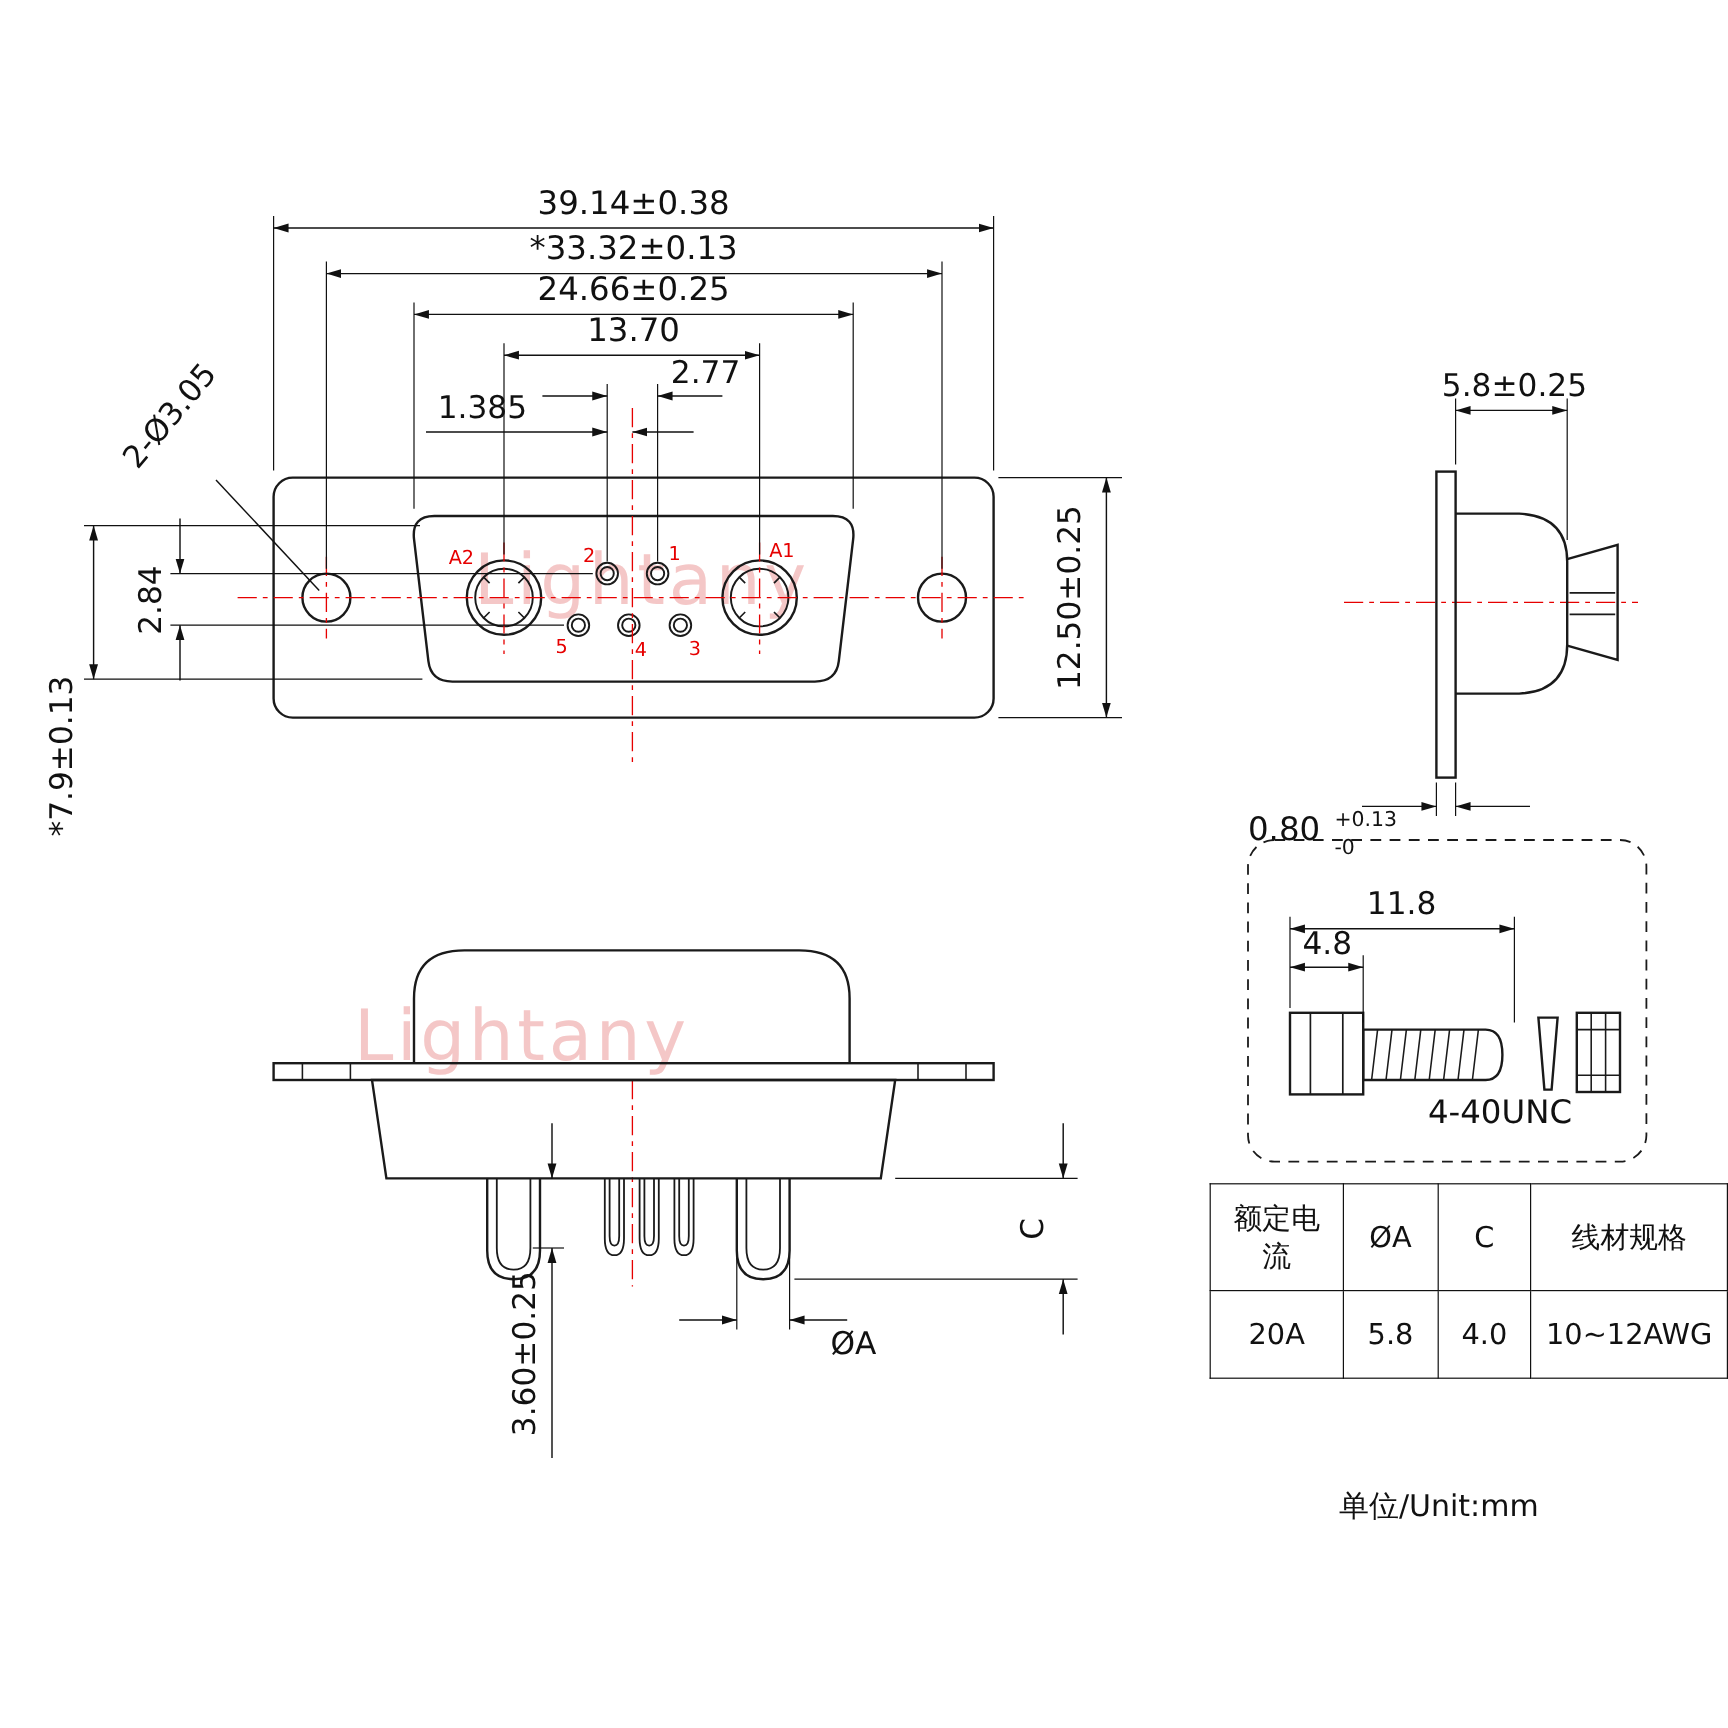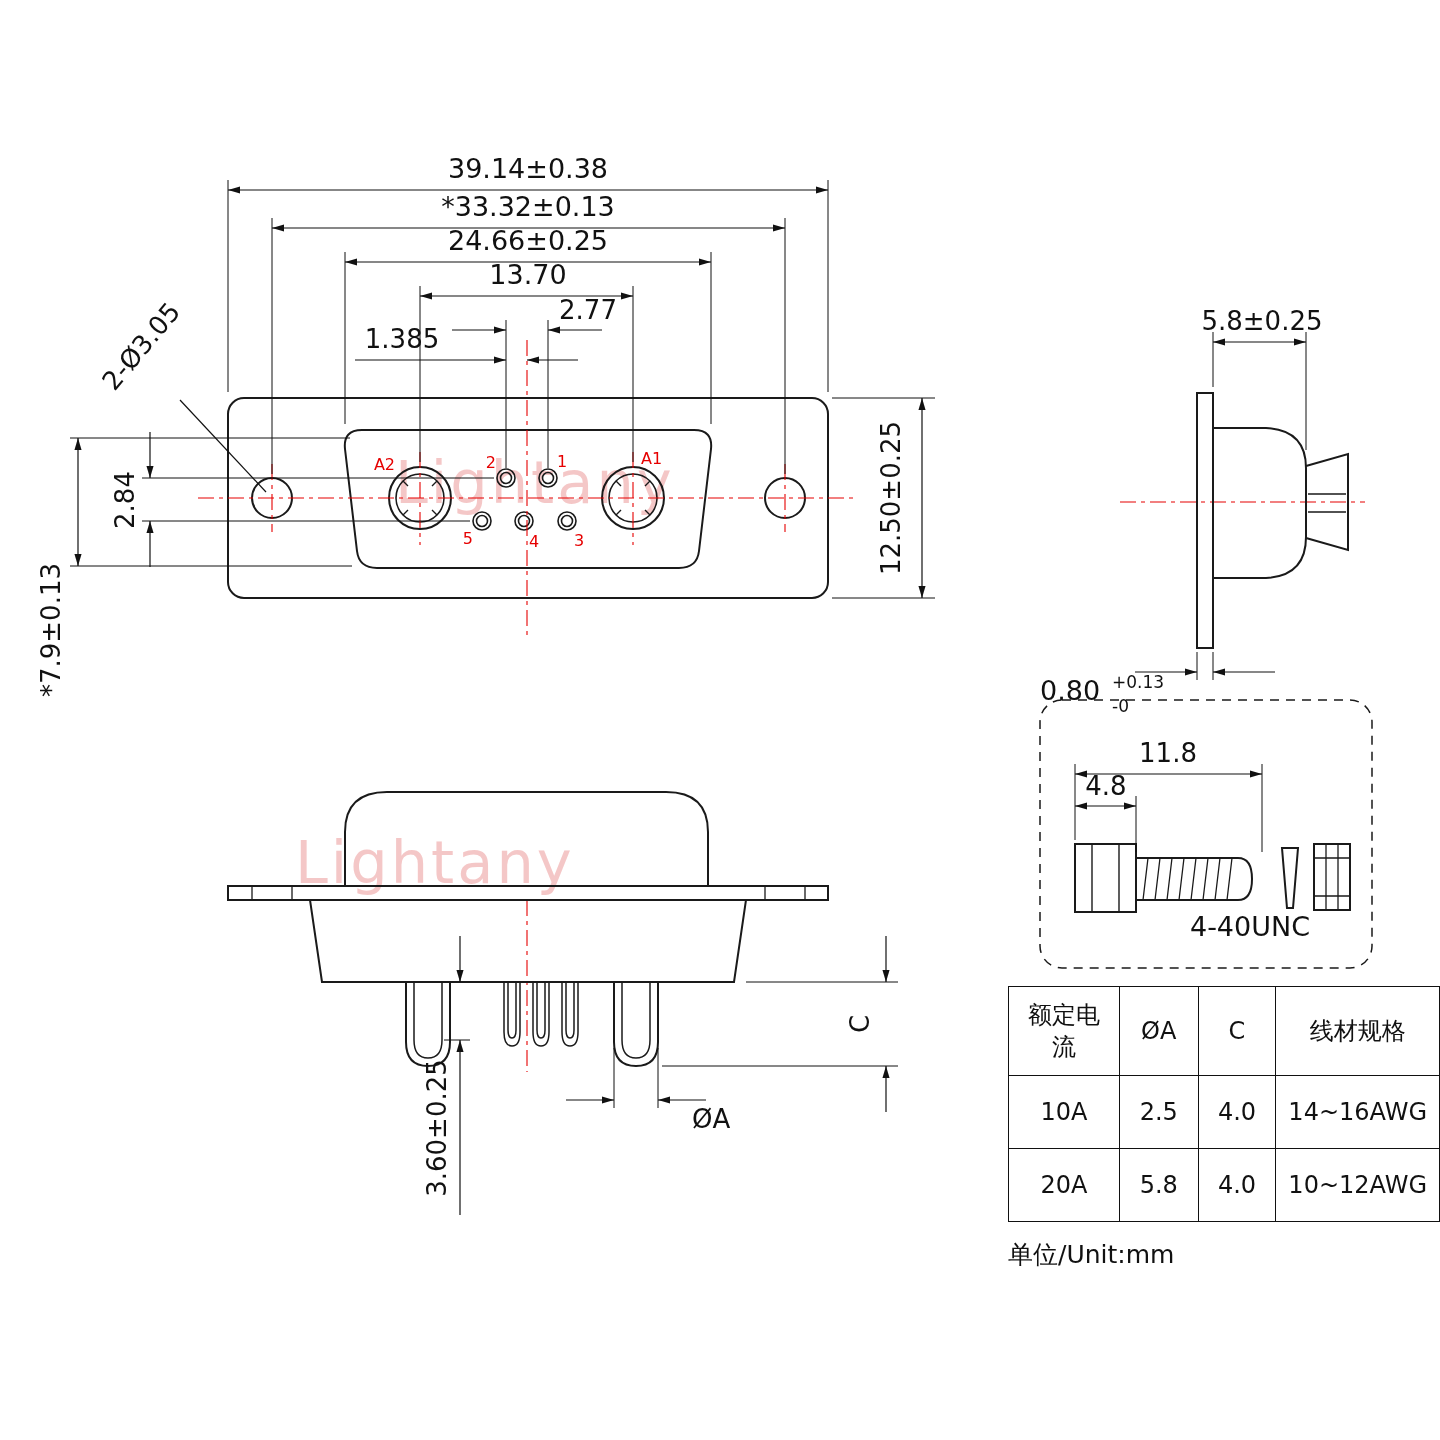--- a/index.html
+++ b/index.html
@@ -10,21 +10,21 @@
   svg{position:absolute;left:0;top:0;}
   svg text{font-family:"DejaVu Sans","Liberation Sans",sans-serif;fill:#111;}
   .dim{font-size:26px;}
   .dim-lg{font-size:27px;}
   .dim-sm{font-size:17px;}
   .redlbl{font-size:16px;fill:#e60000;}
   .spec-table{position:absolute;left:1008px;top:986px;border-collapse:collapse;}
   .spec-table th,.spec-table td{border:1.6px solid #111;font-weight:400;font-size:24px;
        text-align:center;padding:12px;height:48px;color:#111;}
   .col-a{width:124px;} .col-b{width:69px;} .col-c{width:67px;} .col-d{width:120px;}
-  .unit-note{position:absolute;left:1008px;top:1238px;width:382px;text-align:left;
+  .unit-note{position:absolute;left:1008px;top:1238px;width:382px;text-align:center;
        font-size:25px;color:#111;}
 </style>
 </head>
 <body>
 <div class="stage">
 
 <div class="watermark" style="left:395px;top:448px;">Lightany</div>
 <div class="watermark" style="left:295px;top:828px;">Lightany</div>
 
 <svg width="1440" height="1440" viewBox="0 0 1440 1440">
@@ -205,26 +205,20 @@
 
 <table class="spec-table">
   <tbody>
         <tr>
     <th class="col-a">额定电流</th>
     <th class="col-b">ØA</th>
     <th class="col-c">C</th>
     <th class="col-d">线材规格</th>
   </tr>
   <tr>
-    <td>10A</td>
-    <td>2.5</td>
-    <td>4.0</td>
-    <td>14~16AWG</td>
-  </tr>
-  <tr>
     <td>20A</td>
     <td>5.8</td>
     <td>4.0</td>
     <td>10~12AWG</td>
   </tr>
 </tbody>
     </table>
 
 <div class="unit-note">单位/Unit:mm</div>
 

